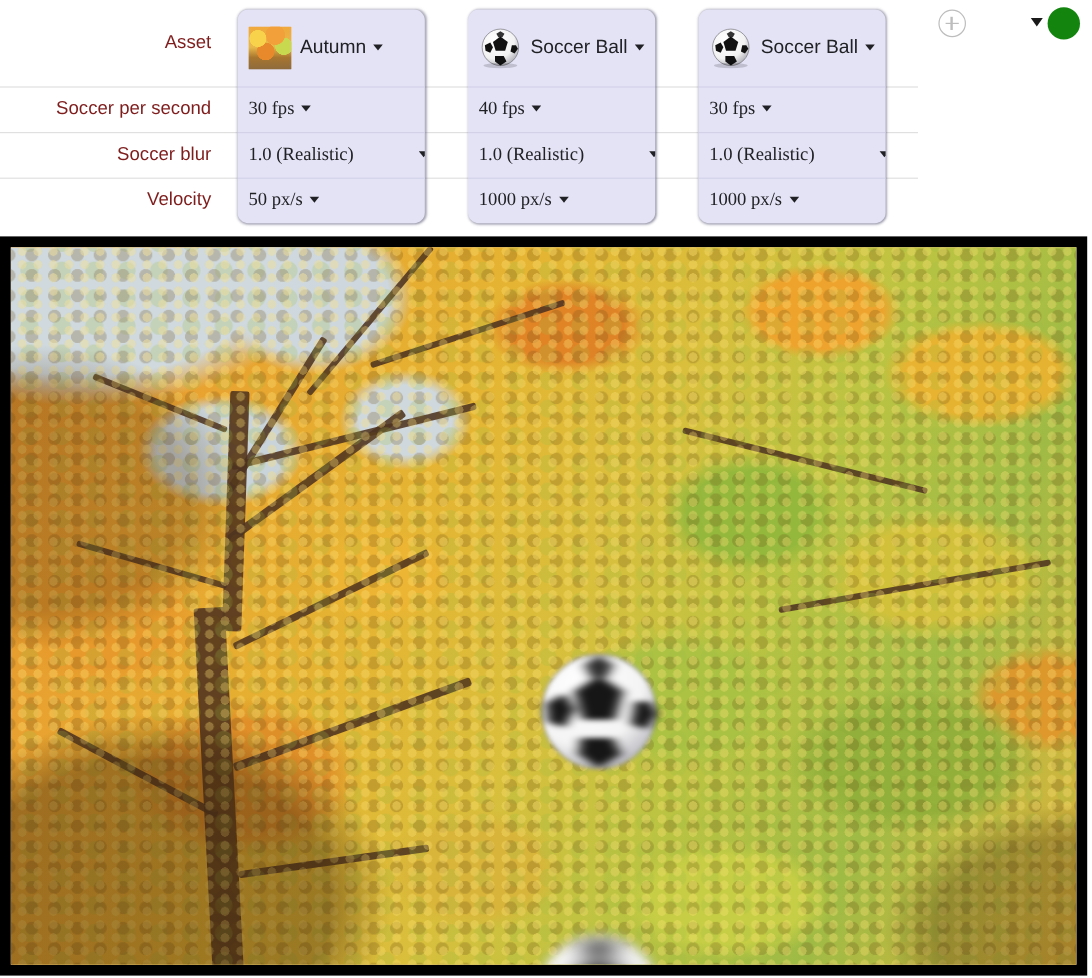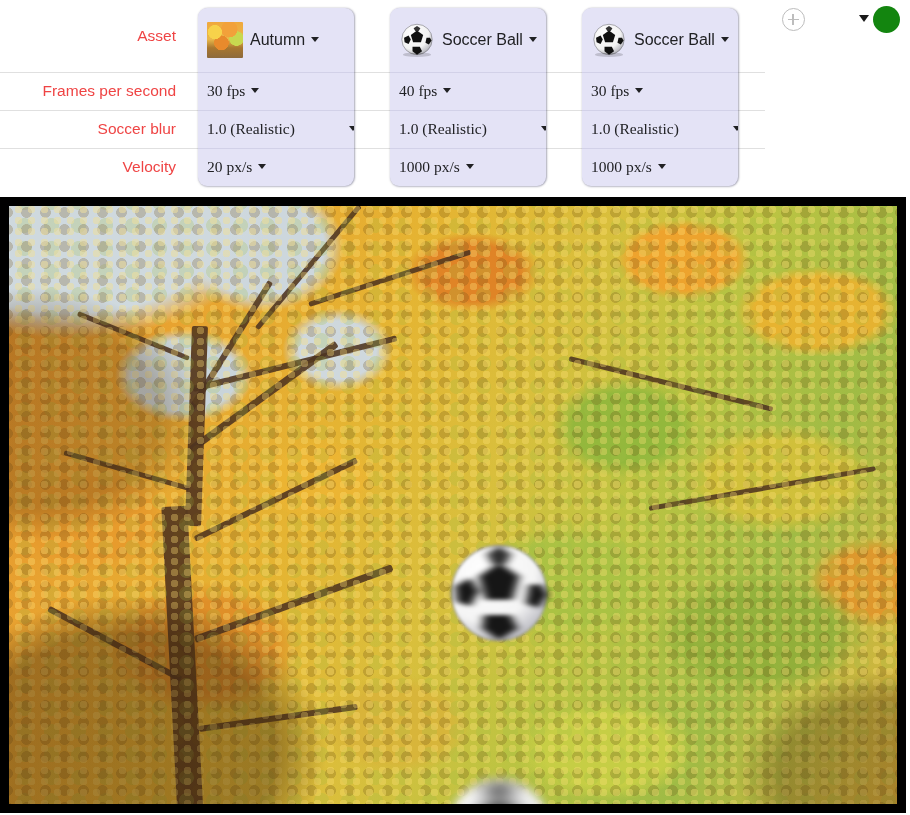--- a/index.html
+++ b/index.html
@@ -43,21 +43,21 @@
     width: 186px;
   }
   .row-label {
     position: absolute;
     right: 0;
     width: 186px;
     text-align: right;
     padding-right: 10px;
     box-sizing: border-box;
     font-size: 15.5px;
-    color: #ef4444;
+    color: #7f1d1d;
     white-space: nowrap;
   }
   .row-label.lr0 { top: 0;   height: 72px; line-height: 72px; }
   .row-label.lr1 { top: 72px;  height: 38px; line-height: 38px; }
   .row-label.lr2 { top: 110px; height: 38px; line-height: 38px; }
   .row-label.lr3 { top: 148px; height: 38px; line-height: 38px; }
 
   
   .asset-card {
     position: absolute;
@@ -269,21 +269,21 @@
 <body>
 
 <div id="param-panel">
 
   <div class="row-rule r1"></div>
   <div class="row-rule r2"></div>
   <div class="row-rule r3"></div>
 
   <div class="label-col">
     <div class="row-label lr0">Asset</div>
-    <div class="row-label lr1">Frames per second</div>
+    <div class="row-label lr1">Soccer per second</div>
     <div class="row-label lr2">Soccer blur</div>
     <div class="row-label lr3">Velocity</div>
   </div>
 
   <div class="asset-card c0">
     <div class="cell-rule x1"></div>
     <div class="cell-rule x2"></div>
     <div class="cell-rule x3"></div>
 
     <div class="cell k0">
@@ -298,21 +298,21 @@
       <span class="val-text">30 fps</span>
       <span class="caret"></span>
     </div>
 
     <div class="cell k2">
       <span class="val-text">1.0 (Realistic)</span>
       <span class="caret"></span>
     </div>
 
     <div class="cell k3">
-      <span class="val-text">20 px/s</span>
+      <span class="val-text">50 px/s</span>
       <span class="caret"></span>
     </div>
   </div>
 
   <div class="asset-card c1">
     <div class="cell-rule x1"></div>
     <div class="cell-rule x2"></div>
     <div class="cell-rule x3"></div>
 
     <div class="cell k0">

